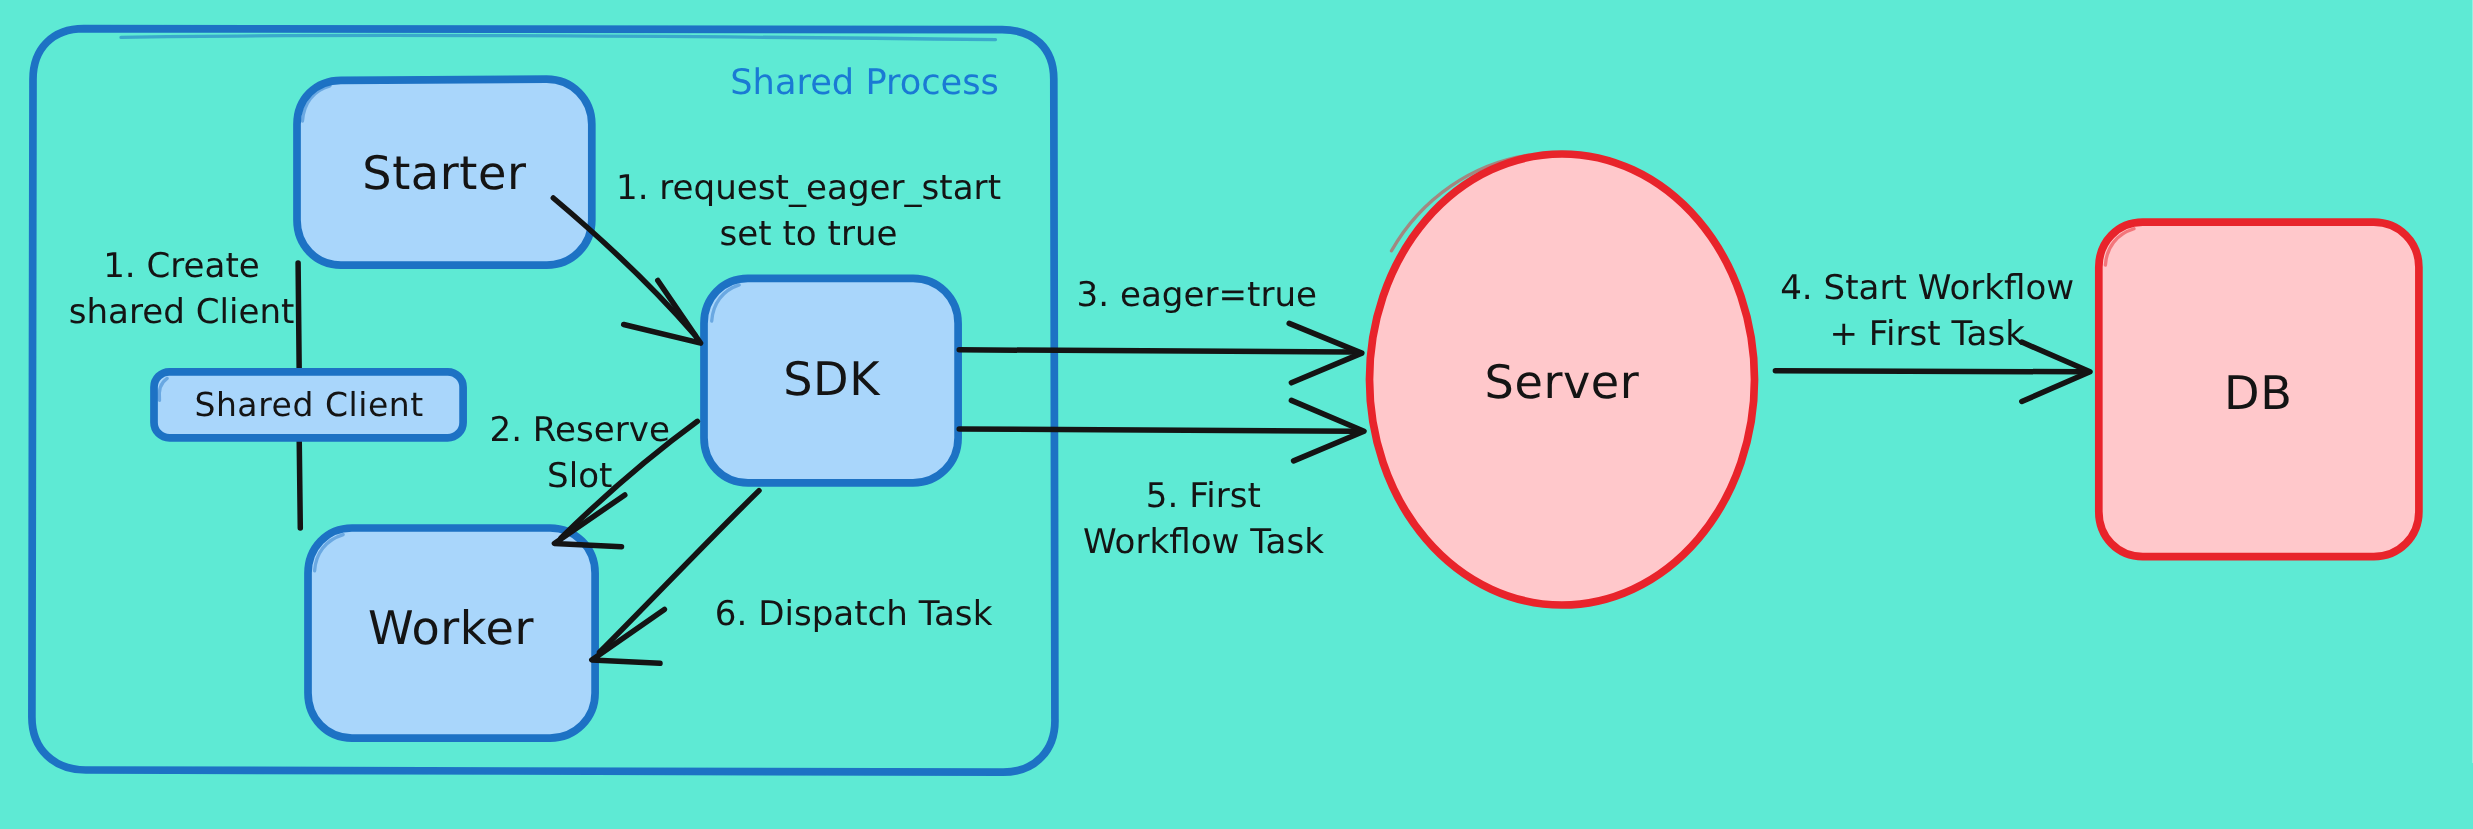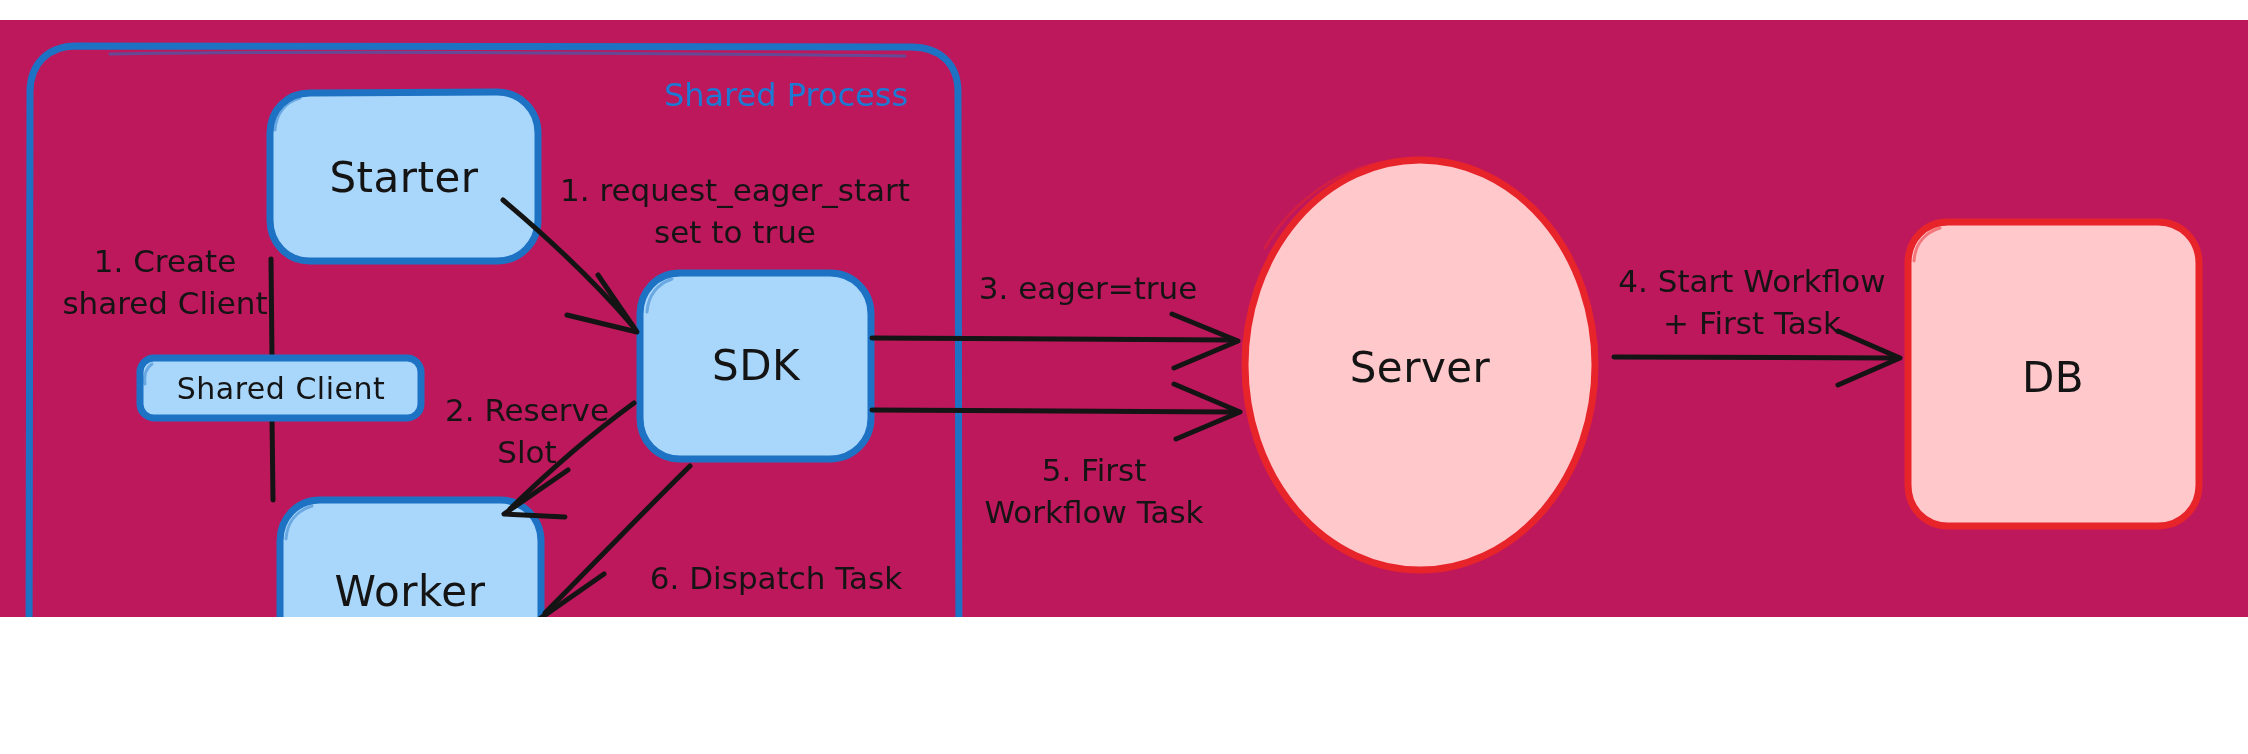--- a/index.html
+++ b/index.html
@@ -4,25 +4,24 @@
 <title>Eager Workflow Start Diagram</title>
 <style>
   html, body {
     margin: 0;
     padding: 0;
     background: #ffffff;
   }
   #stage {
     position: relative;
     width: 2248px;
-    height: 597px;
-    background: #be185d;
+    height: 754px;
+    background: #5eead4;
     overflow: hidden;
     font-family: "DejaVu Sans", sans-serif;
-    margin-top: 20px;
   }
   #diagram-svg {
     position: absolute;
     inset: 0;
     width: 2248px;
     height: 754px;
   }
   .node-label {
     font-family: "DejaVu Sans", sans-serif;
     fill: #141414;

